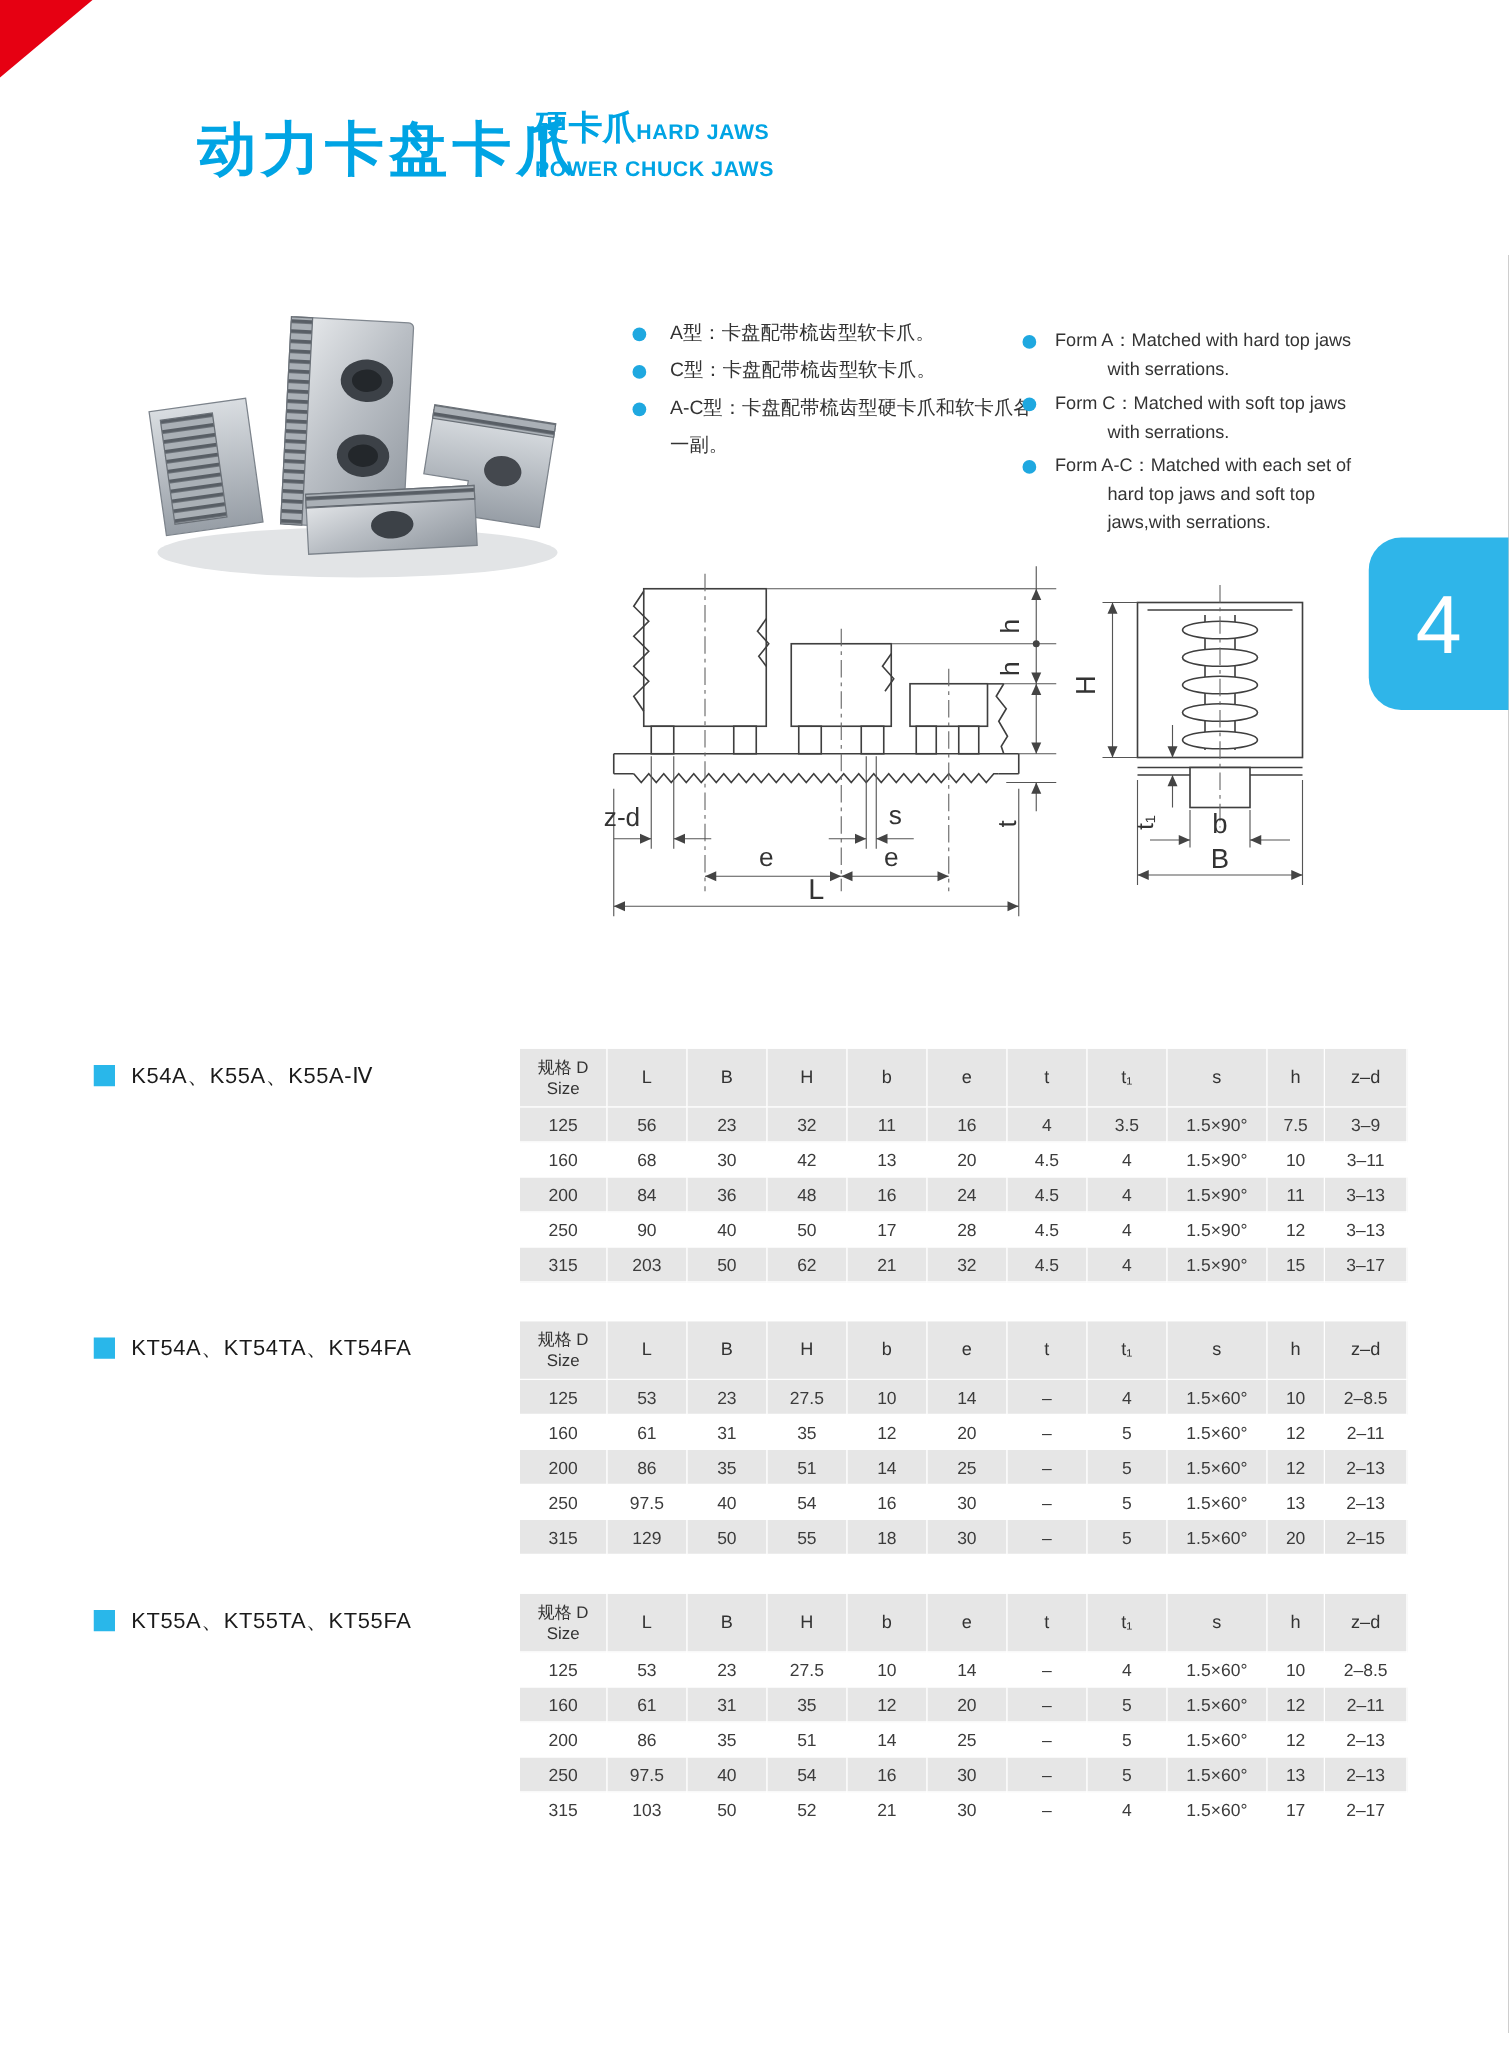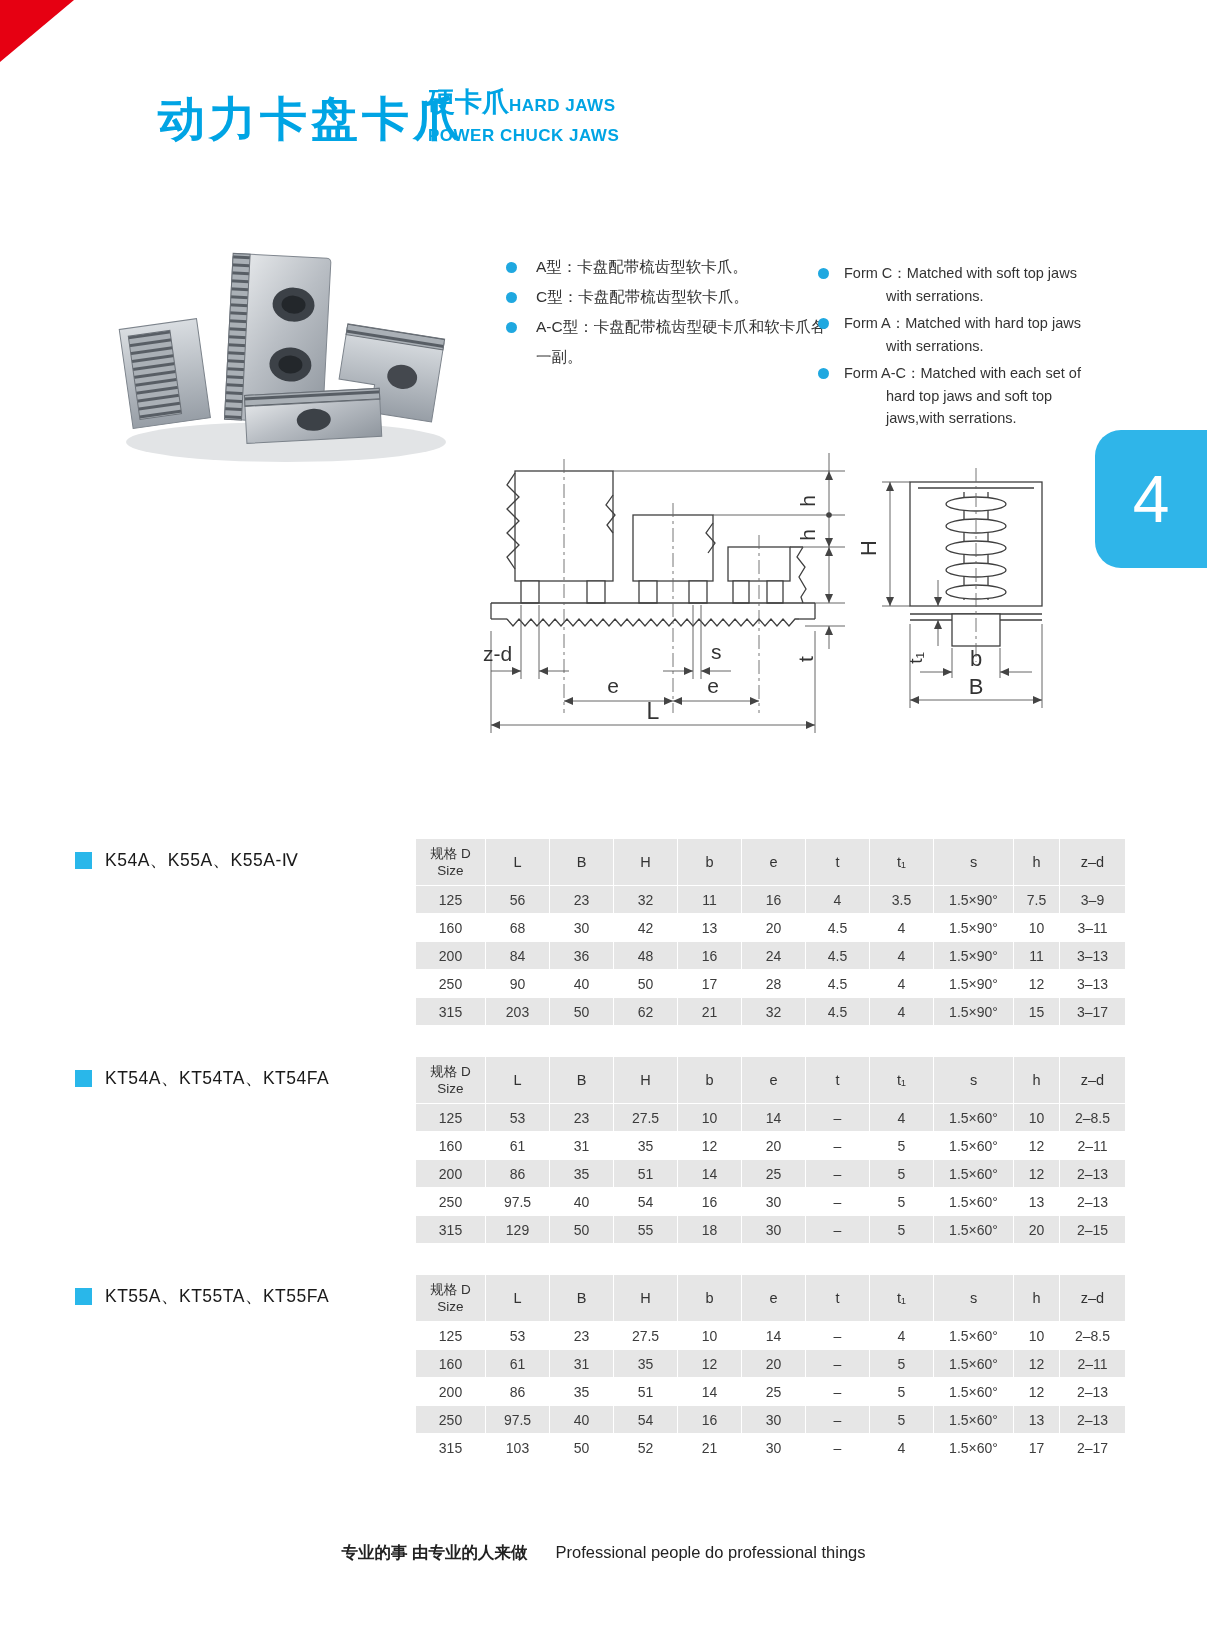--- a/index.html
+++ b/index.html
@@ -127,25 +127,25 @@
 
   <ul class="notes notes-cn">
     <li><span class="dot"></span><span>A型：卡盘配带梳齿型软卡爪。</span></li>
     <li><span class="dot"></span><span>C型：卡盘配带梳齿型软卡爪。</span></li>
     <li><span class="dot"></span><span>A-C型：卡盘配带梳齿型硬卡爪和软卡爪各一副。</span></li>
   </ul>
 
   <ul class="notes notes-en">
     <li>
         <span class="dot"></span>
-        <span class="hang">Form C：Matched with soft top jaws with serrations.</span>
+        <span class="hang">Form A：Matched with hard top jaws with serrations.</span>
       </li>
     <li>
         <span class="dot"></span>
-        <span class="hang">Form A：Matched with hard top jaws with serrations.</span>
+        <span class="hang">Form C：Matched with soft top jaws with serrations.</span>
       </li>
     <li>
         <span class="dot"></span>
         <span class="hang">Form A-C：Matched with each set of hard top jaws and soft top jaws,with serrations.</span>
       </li>
   </ul>
 
   <div class="tab4">
     <span>4</span>
   </div>
@@ -590,17 +590,14 @@
           <td>30</td>
           <td>–</td>
           <td>4</td>
           <td>1.5×60°</td>
           <td>17</td>
           <td>2–17</td>
         </tr>
       </tbody>
   </table>
 
-  <div class="footer">
-    <span class="cn">专业的事 由专业的人来做</span><span class="en">Professional people do professional things</span>
-  </div>
 
 </div>
 
 </body></html>

